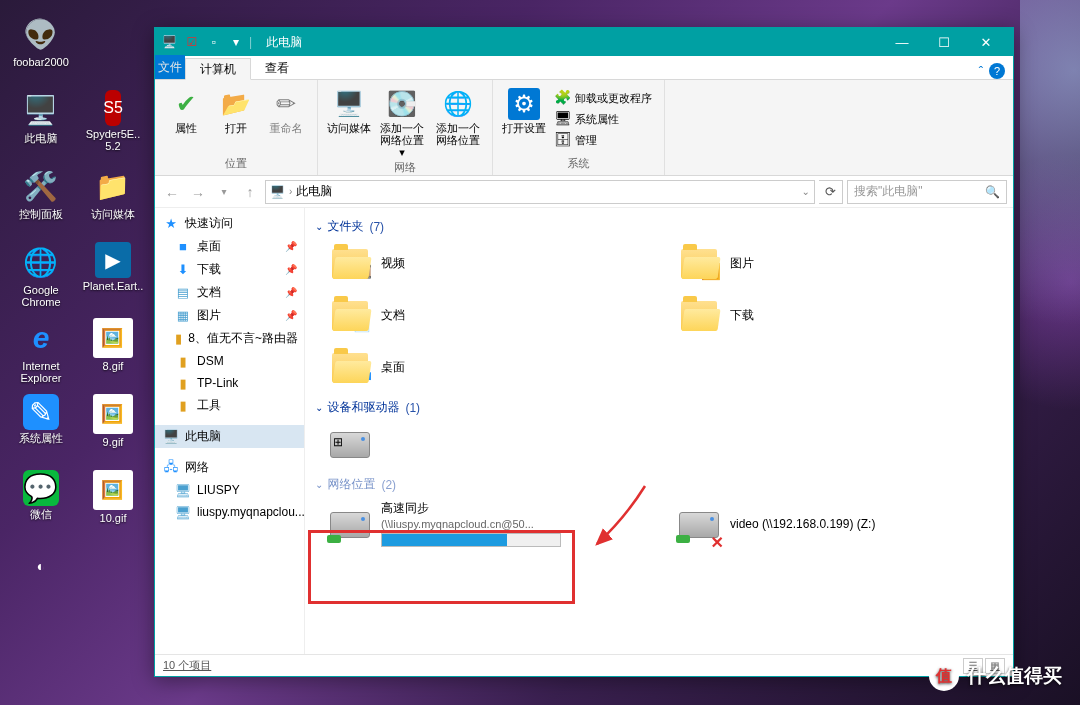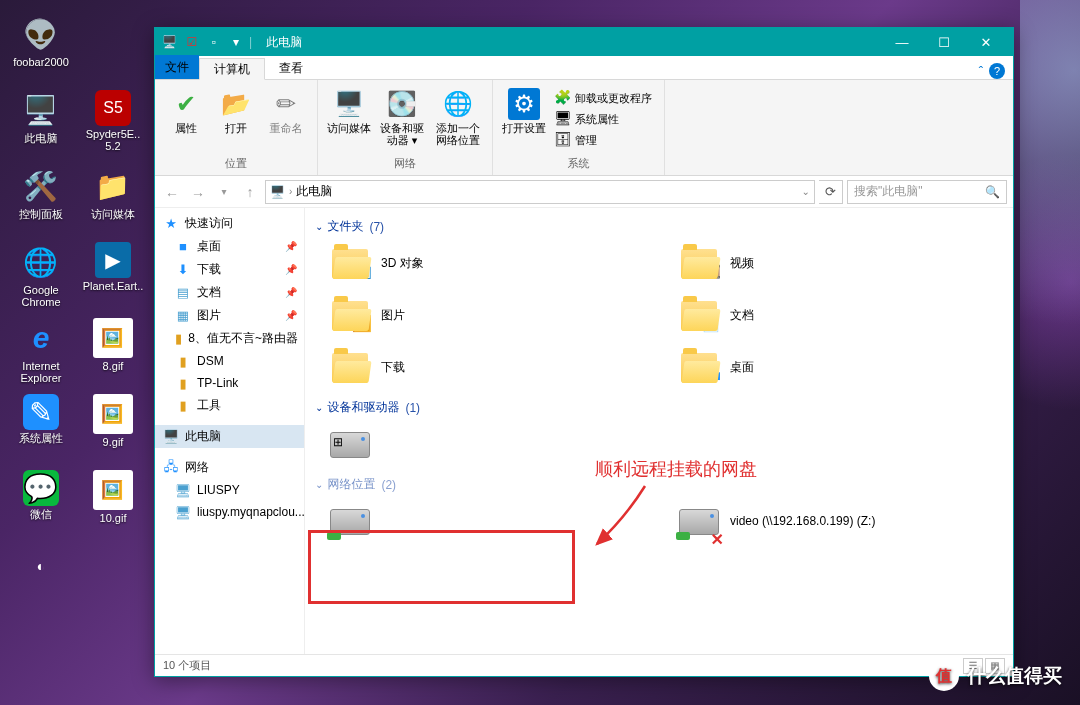--- a/index.html
+++ b/index.html
@@ -15,21 +15,21 @@
 
 .explorer { position: absolute; left: 154px; top: 27px; width: 860px; height: 650px; background: #fff; border: 1px solid #00a0a3; box-shadow: 0 4px 20px rgba(0,0,0,.4); display: flex; flex-direction: column; }
 .titlebar { height: 28px; background: #00a0a3; display: flex; align-items: center; padding: 0 6px; color: #fff; font-size: 12px; }
 .titlebar .qat { display: flex; align-items: center; gap: 4px; }
 .titlebar .qat span { width: 18px; height: 18px; display: flex; align-items: center; justify-content: center; font-size: 12px; color: #fff; }
 .titlebar .title { margin-left: 10px; }
 .titlebar .winbtns { margin-left: auto; display: flex; }
 .winbtn { width: 42px; height: 28px; display: flex; align-items: center; justify-content: center; color: #fff; font-size: 13px; }
 
 .tabs { height: 24px; background: #fff; display: flex; align-items: flex-end; font-size: 12px; border-bottom: 1px solid #d8d8d8; }
-.tab-file { background: #0078d4; color: #000000; padding: 4px 10px; height: 24px; display:flex; align-items:center; }
+.tab-file { background: #0078d4; color: #e5e5e5; padding: 4px 3px; height: 24px; display:flex; align-items:center; }
 .tab { padding: 4px 14px; height: 22px; display:flex; align-items:center; cursor:pointer; }
 .tab.active { background: #f5f5f5; border: 1px solid #d8d8d8; border-bottom: 1px solid #f5f5f5; margin-bottom:-1px; }
 .help { margin-left:auto; display:flex; align-items:center; gap:6px; padding-right:8px; color:#0078d4; font-size:13px; }
 
 .ribbon { height: 96px; background: #f5f5f5; border-bottom: 1px solid #d8d8d8; display: flex; font-size: 11px; }
 .rgroup { border-right: 1px solid #e0e0e0; padding: 4px 8px 0 8px; display: flex; flex-direction: column; align-items: center; }
 .rgroup .items { display:flex; gap:4px; }
 .ritem { display:flex; flex-direction:column; align-items:center; justify-content:flex-start; width:46px; padding-top:4px; cursor:pointer; text-align:center; line-height:1.1; }
 .ritem-sm { width:auto; flex-direction:row; gap:4px; padding:2px 4px; height:20px; align-items:center; font-size:11px; }
 .ritem .rico { width:32px; height:32px; display:flex; align-items:center; justify-content:center; font-size:24px; margin-bottom:2px; }
@@ -60,21 +60,21 @@
 .fitem .fico { width:42px; height:42px; display:flex; align-items:center; justify-content:center; font-size:32px; }
 .fitem .finfo { display:flex; flex-direction:column; line-height:1.3; }
 .fitem .fsub { font-size:11px; color:#666; }
 .usage-bar { width:180px; height:14px; border:1px solid #bbb; background:#f0f0f0; margin:2px 0; position:relative; }
 .usage-fill { height:100%; background:#1d9be0; }
 
 .redbox { position:absolute; border:3px solid #e03030; pointer-events:none; }
 .anno { position:absolute; color:#e03030; font-size:18px; font-family:"SimSun", serif; pointer-events:none; }
 .arrow-svg { position:absolute; pointer-events:none; }
 
-.statusbar { height:22px; border-top:1px solid #e5e5e5; background:#fff; display:flex; align-items:center; padding:0 8px; font-size:11px; color:#555; }
+.statusbar { height:22px; border-top:1px solid #e5e5e5; background:#fff; display:flex; align-items:center; padding:0 8px; font-size:11px; color:#555;text-decoration:underline; }
 .view-btns { margin-left:auto; display:flex; gap:2px; }
 .view-btn { width:20px; height:16px; border:1px solid #ccc; display:flex; align-items:center; justify-content:center; font-size:10px; color:#777; }
 
 .watermark { position:absolute; right:18px; bottom:14px; display:flex; align-items:center; gap:8px; color:#fff; font-size:19px; font-weight:bold; text-shadow:0 1px 3px rgba(0,0,0,.8); z-index:99; }
 .watermark .wlogo { width:30px; height:30px; border-radius:50%; background:#fff; color:#e03030; display:flex; align-items:center; justify-content:center; font-size:16px; font-weight:bold; }
 
 .folder-icon { width:36px; height:30px; background:linear-gradient(#ffe090,#f9c949); border-radius:2px 2px 3px 3px; position:relative; }
 .folder-icon::before { content:""; position:absolute; top:-5px; left:2px; width:14px; height:6px; background:#f9c949; border-radius:2px 2px 0 0; }
 .folder-icon.open::after { content:""; position:absolute; bottom:0; left:2px; right:-2px; top:8px; background:linear-gradient(#ffea9e,#fdd559); transform:skewX(-8deg); border-radius:2px; }
 .overlay { position:absolute; right:-4px; bottom:-2px; font-size:16px; }
@@ -93,21 +93,21 @@
           <div class="ico">👽</div>
           <div class="dlabel">foobar2000</div>
         </div>
       </div>
     <div class="icon-col">
       <div class="dicon">
           <div class="ico">🖥️</div>
           <div class="dlabel">此电脑</div>
         </div>
       <div class="dicon">
-          <div class="ico" style="background:#b00;color:#fff;font-size:16px;border-radius:6px;width:36px;height:36px;">S5</div>
+          <div class="ico" style="background:#b00;color:#fff;font-size:16px;border-radius:6px;width:16px;height:36px;">S5</div>
           <div class="dlabel">Spyder5E.. 5.2</div>
         </div>
     </div>
     <div class="icon-col">
       <div class="dicon">
           <div class="ico">🛠️</div>
           <div class="dlabel">控制面板</div>
         </div>
       <div class="dicon">
           <div class="ico">📁</div>
@@ -208,21 +208,21 @@
       <div class="glabel">位置</div>
     </div>
     <div class="rgroup">
       <div class="items">
         <div class="ritem">
             <div class="rico">🖥️</div>
             <span>访问媒体</span>
           </div>
         <div class="ritem" style="width:52px;">
             <div class="rico">💽</div>
-            <span>设备和驱动器 ▾</span>
+            <span>添加一个网络位置 ▾</span>
           </div>
         <div class="ritem" style="width:52px;">
             <div class="rico">🌐</div>
             <span>添加一个网络位置</span>
           </div>
       </div>
       <div class="glabel">网络</div>
     </div>
     <div class="rgroup">
       <div class="items">
@@ -332,30 +332,20 @@
     <div class="content">
       <div class="group-hdr">
           <span class="arrow">⌄</span>
           <span>文件夹</span>
           <span class="count">(7)</span>
         </div>
       <div class="grid">
         <div class="fitem">
             <div class="fico">
               <div class="folder-icon open">
-                <span class="overlay" style="color:#2a90d0;">▣</span>
-              </div>
-            </div>
-            <div class="finfo">
-              <span>3D 对象</span>
-            </div>
-          </div>
-        <div class="fitem">
-            <div class="fico">
-              <div class="folder-icon open">
                 <span class="overlay">🎞️</span>
               </div>
             </div>
             <div class="finfo">
               <span>视频</span>
             </div>
           </div>
         <div class="fitem">
             <div class="fico">
               <div class="folder-icon open">
@@ -416,34 +406,40 @@
       <div class="group-hdr" style="opacity:.55;">
           <span class="arrow">⌄</span>
           <span>网络位置</span>
           <span class="count">(2)</span>
         </div>
       <div class="grid">
         <div class="fitem">
           <div class="fico">
               <div class="drive-icon net"></div>
             </div>
+          <div class="finfo">
+            <span>高速同步</span>
+            <span class="fsub">(\\liuspy.myqnapcloud.cn@50...</span>
+            <div class="usage-bar">
+                <div class="usage-fill" style="width:70%;"></div>
+              </div>
+          </div>
         </div>
         <div class="fitem">
           <div class="fico" style="position:relative;">
               <div class="drive-icon net"></div>
               <span style="position:absolute;right:-4px;bottom:-6px;color:#e03030;font-size:16px;font-weight:bold;">✕</span>
             </div>
           <div class="finfo">
               <span>video (\\192.168.0.199) (Z:)</span>
             </div>
         </div>
       </div>
 
       <div class="redbox" style="left:3px; top:322px; width:267px; height:74px;"></div>
-      <div class="anno" style="left:290px; top:249px;">顺利远程挂载的网盘</div>
       <svg class="arrow-svg" style="left:280px; top:270px;" width="80" height="80">
         <defs>
             <marker id="ah" markerWidth="8" markerHeight="8" refX="6" refY="3" orient="auto">
               <path d="M0,0 L7,3 L0,6 Z" fill="#e03030"></path>
             </marker>
           </defs>
         <path d="M60,8 Q40,40 12,66" stroke="#e03030" stroke-width="2.5" fill="none" marker-end="url(#ah)"></path>
       </svg>
     </div>
   </div>

